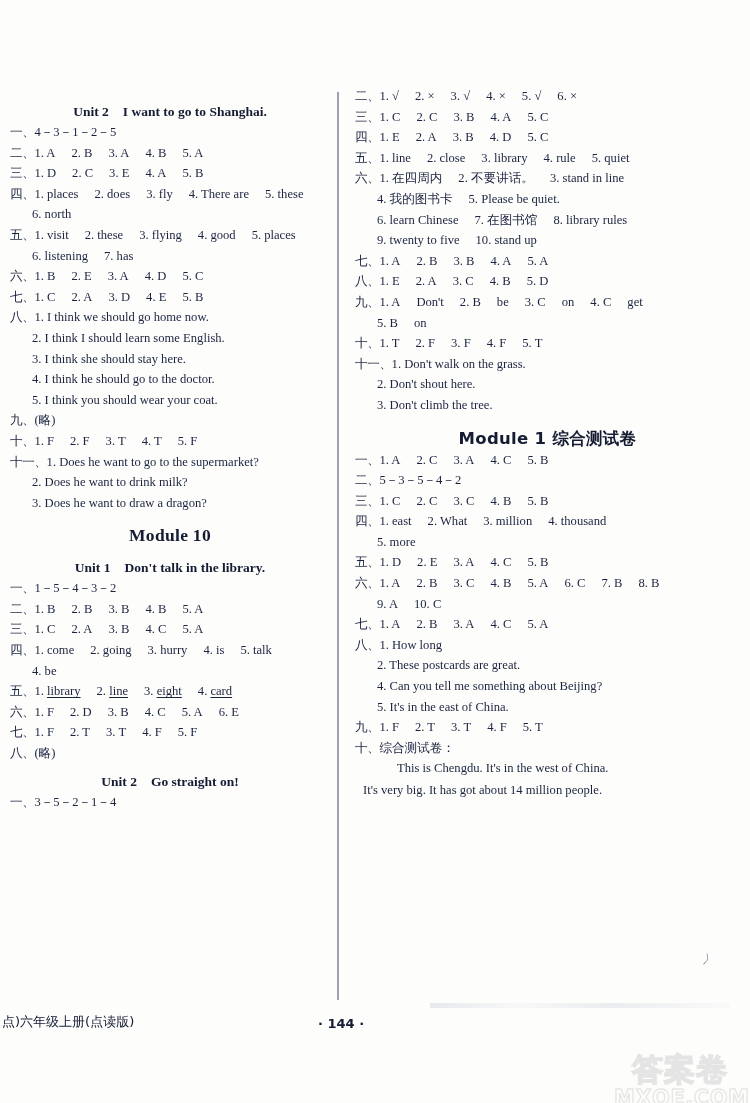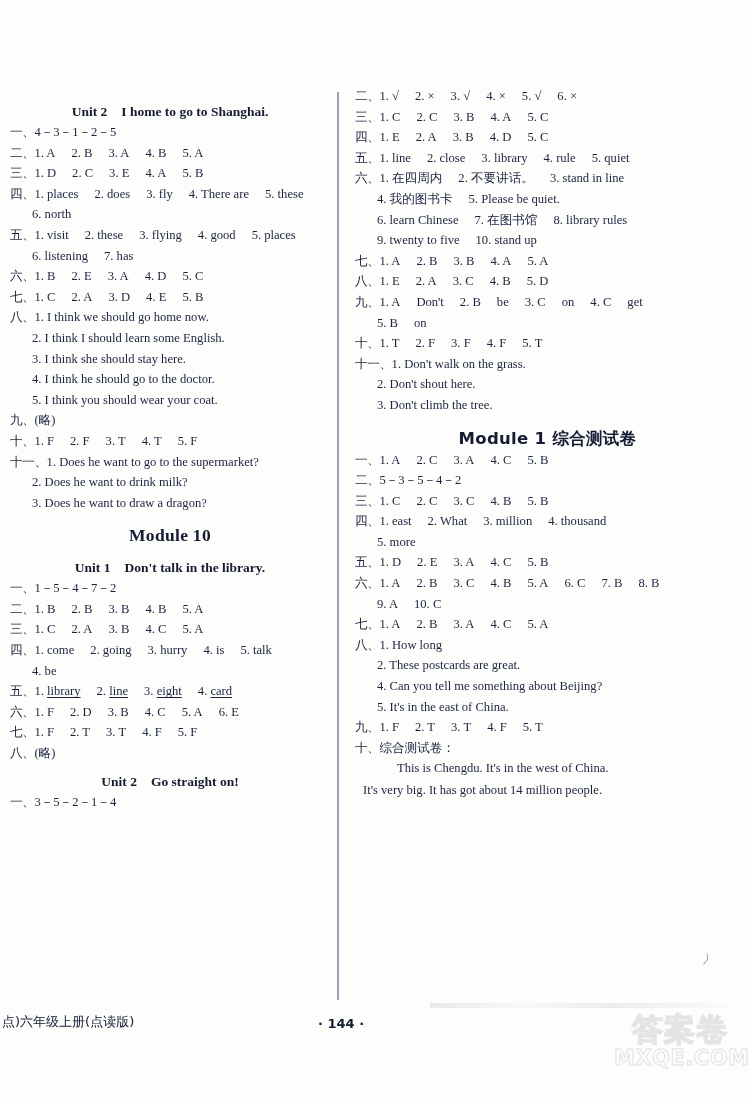--- a/index.html
+++ b/index.html
@@ -133,20 +133,21 @@
     user-select: none;
   }
   #watermark .wm-cjk {
     font-family: "DejaVu Sans", sans-serif;
     font-size: 31px;
     font-weight: bold;
     letter-spacing: 1px;
     color: transparent;
     -webkit-text-stroke: 1.4px #e4e4e4;
     line-height: 1.05;
+    margin-top: 40px;
   }
   #watermark .wm-dom {
     font-family: "DejaVu Sans", sans-serif;
     font-size: 21px;
     font-weight: bold;
     letter-spacing: .5px;
     color: transparent;
     -webkit-text-stroke: 1.3px #e6e6e6;
     line-height: 1.2;
   }
@@ -171,21 +172,21 @@
 </head>
 <body>
 
 <div id="page">
 
   <div id="divider"></div>
 
   <div class="col" id="col-left">
 
     <div class="unit-title">
-      <span>Unit 2</span><span class="u-sp"></span><span>I home to go to Shanghai.</span>
+      <span>Unit 2</span><span class="u-sp"></span><span>I want to go to Shanghai.</span>
     </div>
 
     <div id="left-unit2-list">
         <div class="ans-row">
           <span class="idx">一、</span>
           <span class="body">4－3－1－2－5</span>
         </div>
         <div class="ans-row">
           <span class="idx">二、</span>
           <span class="body">1. A<span class="gap2"></span>2. B<span class="gap2"></span>3. A<span class="gap2"></span>4. B<span class="gap2"></span>5. A</span>
@@ -238,21 +239,21 @@
 
     <div class="mod-title">Module 10</div>
 
     <div class="unit-title">
       <span>Unit 1</span><span class="u-sp"></span><span>Don't talk in the library.</span>
     </div>
 
     <div id="left-unit1-list">
         <div class="ans-row">
           <span class="idx">一、</span>
-          <span class="body">1－5－4－7－2</span>
+          <span class="body">1－5－4－3－2</span>
         </div>
         <div class="ans-row">
           <span class="idx">二、</span>
           <span class="body">1. B<span class="gap2"></span>2. B<span class="gap2"></span>3. B<span class="gap2"></span>4. B<span class="gap2"></span>5. A</span>
         </div>
         <div class="ans-row">
           <span class="idx">三、</span>
           <span class="body">1. C<span class="gap2"></span>2. A<span class="gap2"></span>3. B<span class="gap2"></span>4. C<span class="gap2"></span>5. A</span>
         </div>
         <div class="ans-row">

